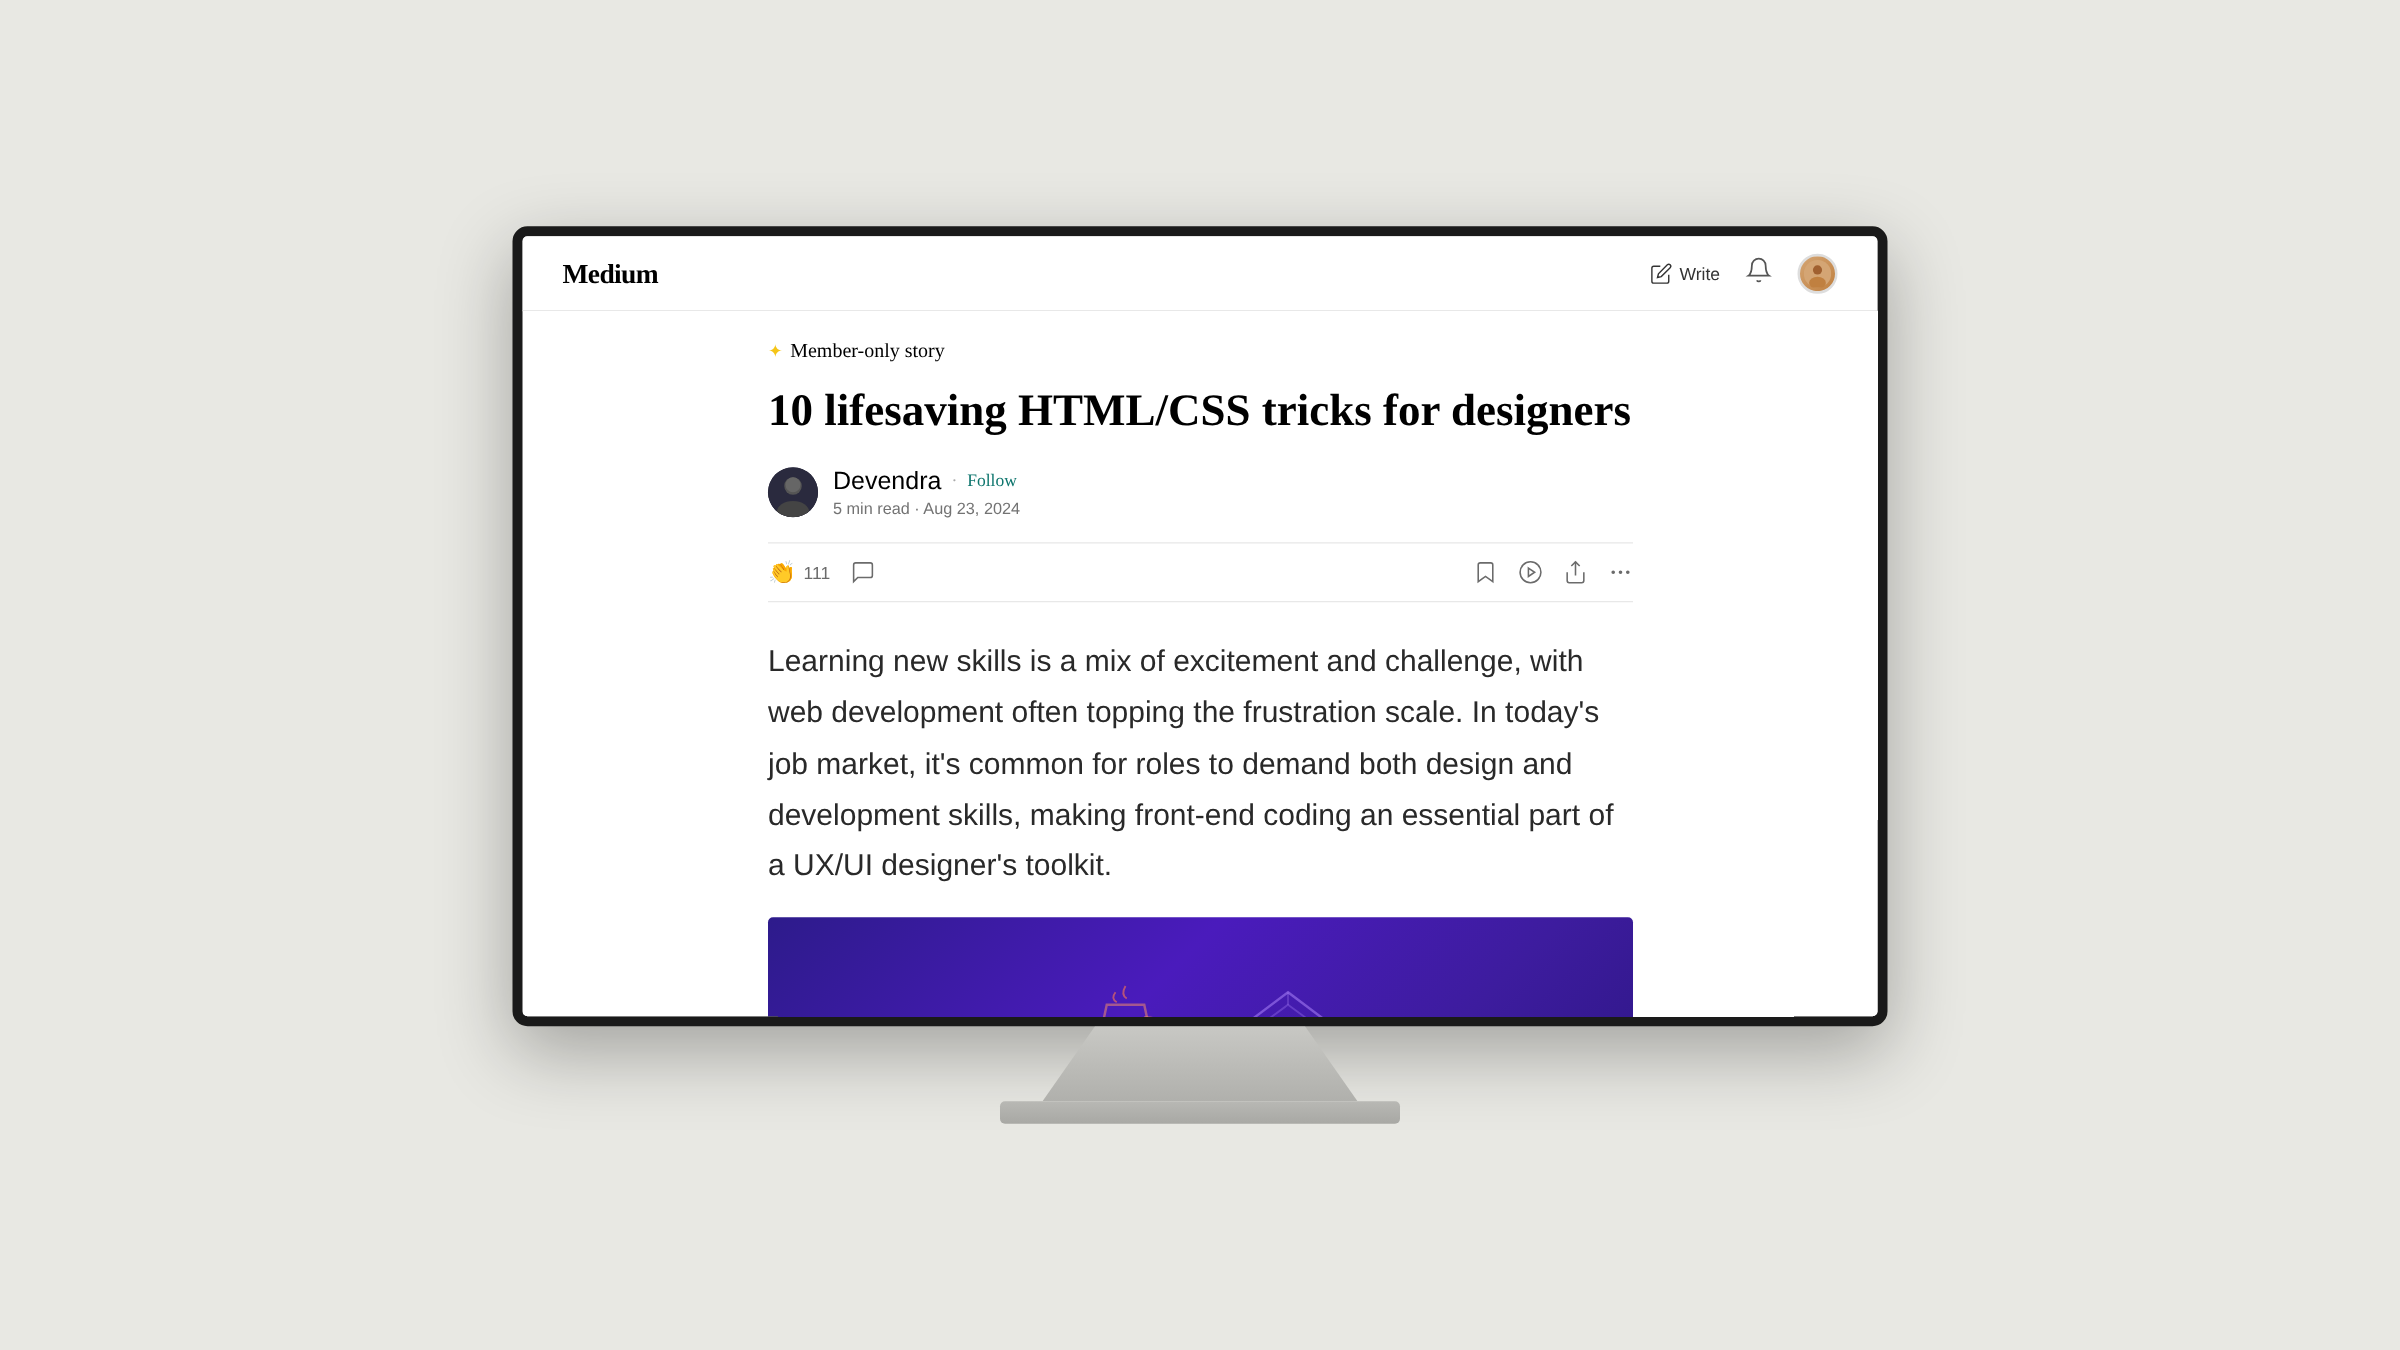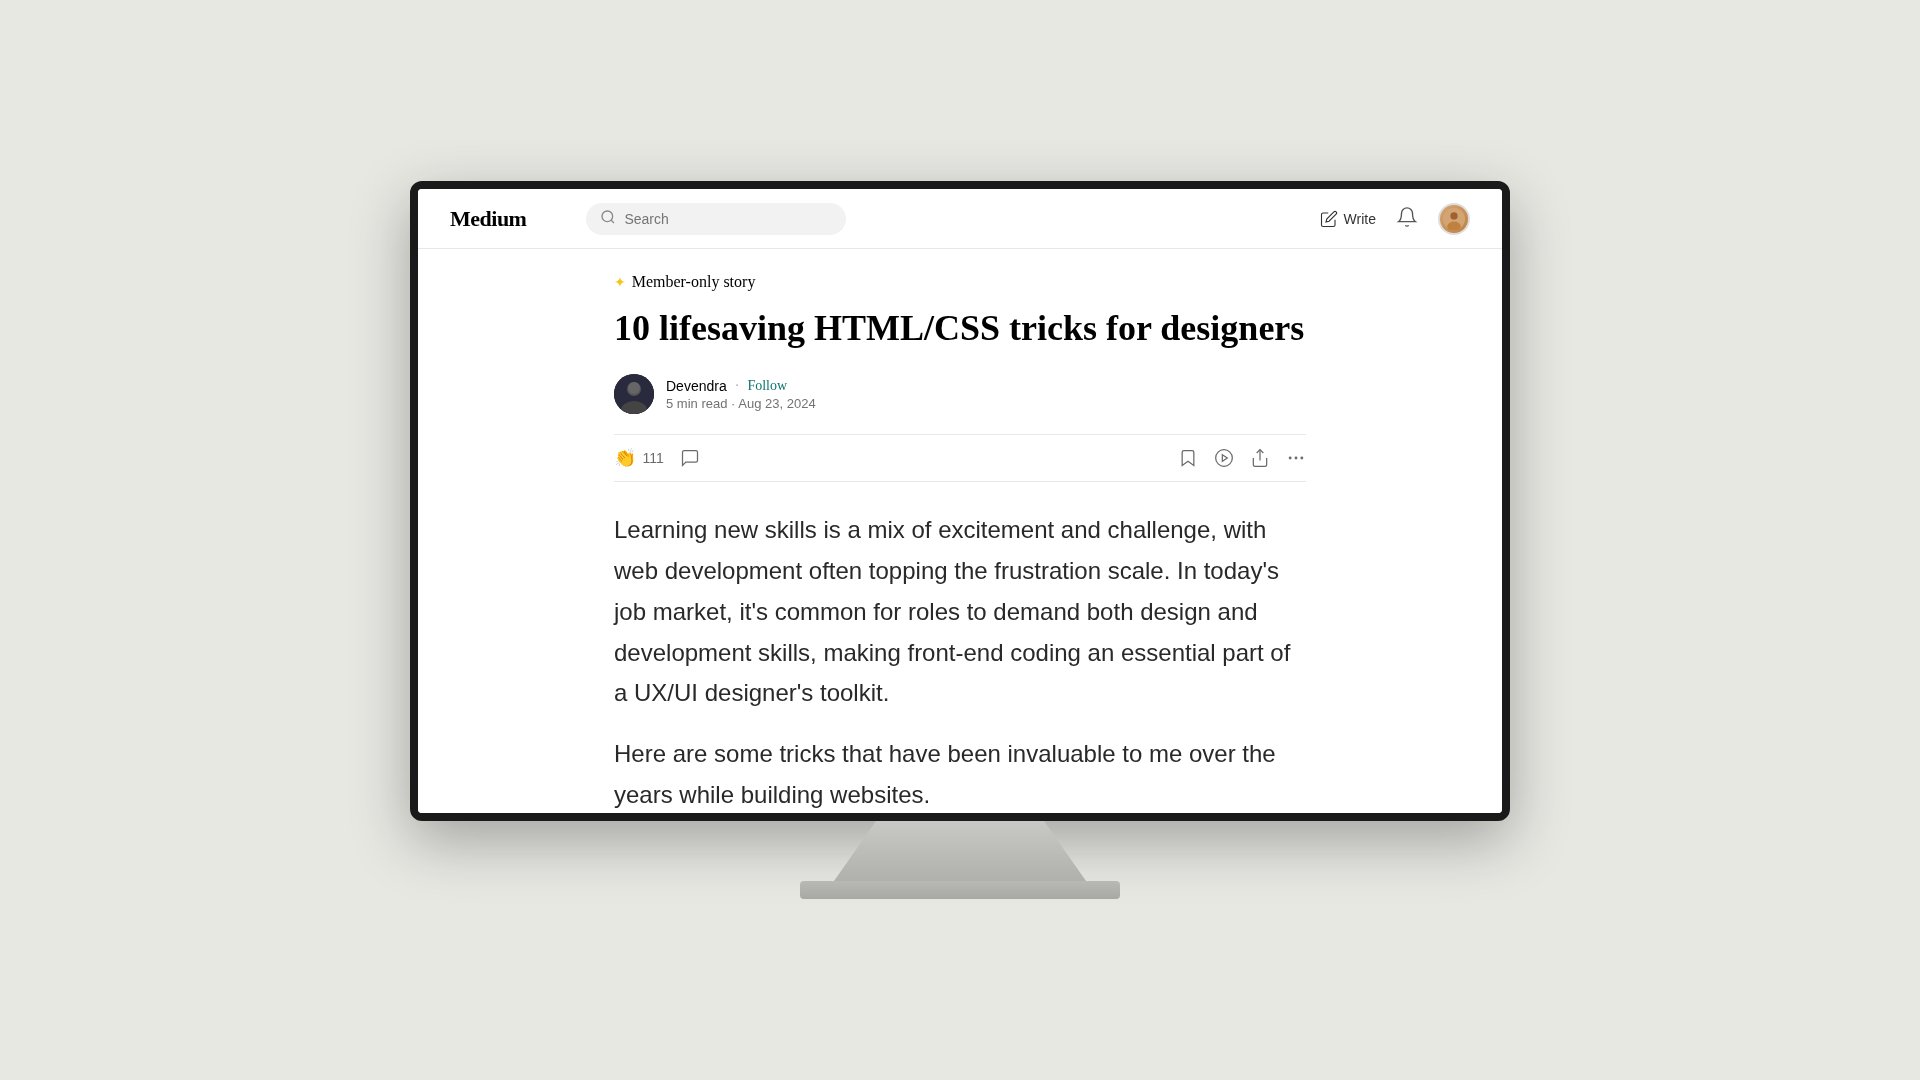--- a/index.html
+++ b/index.html
@@ -209,21 +209,21 @@
       gap: 2px;
     }
 
     .author-name-row {
       display: flex;
       align-items: center;
       gap: 8px;
     }
 
     .author-name {
-      font-size: 14px;
+      font-size: 20px;
       font-weight: 500;
       color: #000;
       font-family: sans-serif;
     }
 
     .dot-separator {
       color: #aaa;
       font-size: 14px;
     }
 
@@ -344,29 +344,20 @@
   </style>
 </head>
 <body>
 
 <div class="monitor-wrapper">
   <div class="monitor-screen">
 
     <nav class="navbar">
       <div class="navbar-logo">Medium</div>
 
-      <div class="navbar-search">
-        <span>
-          <svg class="search-icon-svg" width="16" height="16" viewBox="0 0 24 24" fill="none" stroke="#888" stroke-width="2">
-            <circle cx="11" cy="11" r="8"></circle>
-            <line x1="21" y1="21" x2="16.65" y2="16.65"></line>
-          </svg>
-        </span>
-        <input type="text" placeholder="Search" style="">
-      </div>
 
       <div class="navbar-right">
         <button class="write-btn">
           <svg class="write-icon" viewBox="0 0 24 24" fill="none" stroke="currentColor" stroke-width="1.5">
             <path d="M11 4H4a2 2 0 0 0-2 2v14a2 2 0 0 0 2 2h14a2 2 0 0 0 2-2v-7"></path>
             <path d="M18.5 2.5a2.121 2.121 0 0 1 3 3L12 15l-4 1 1-4 9.5-9.5z"></path>
           </svg>
           <span>Write</span>
         </button>
 
@@ -466,21 +457,20 @@
                 <circle cx="12" cy="12" r="1" fill="#6b6b6b"></circle>
                 <circle cx="19" cy="12" r="1" fill="#6b6b6b"></circle>
                 <circle cx="5" cy="12" r="1" fill="#6b6b6b"></circle>
               </svg>
             </button>
           </div>
         </div>
 
         <div class="article-body">
           <p>Learning new skills is a mix of excitement and challenge, with web development often topping the frustration scale. In today's job market, it's common for roles to demand both design and development skills, making front-end coding an essential part of a UX/UI designer's toolkit.</p>
-          <p>Here are some tricks that have been invaluable to me over the years while building websites.</p>
         </div>
 
         <div class="article-image">
 
           <svg width="500" height="180" viewBox="0 0 500 180">
 
             <defs>
               <radialGradient id="glow1" cx="50%" cy="50%" r="50%">
                 <stop offset="0%" style="stop-color:#7b3fe4;stop-opacity:0.6"></stop>
                 <stop offset="100%" style="stop-color:#2d1b8b;stop-opacity:0"></stop>

